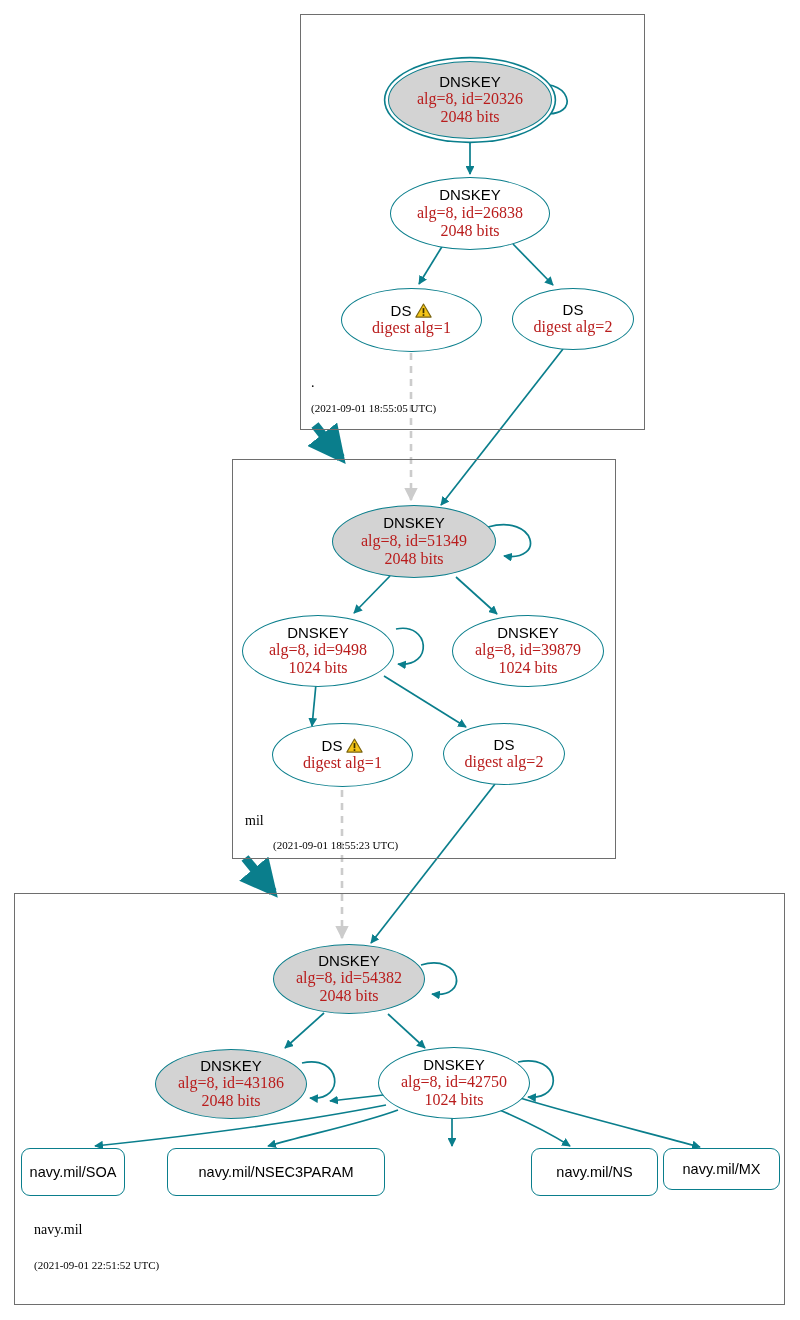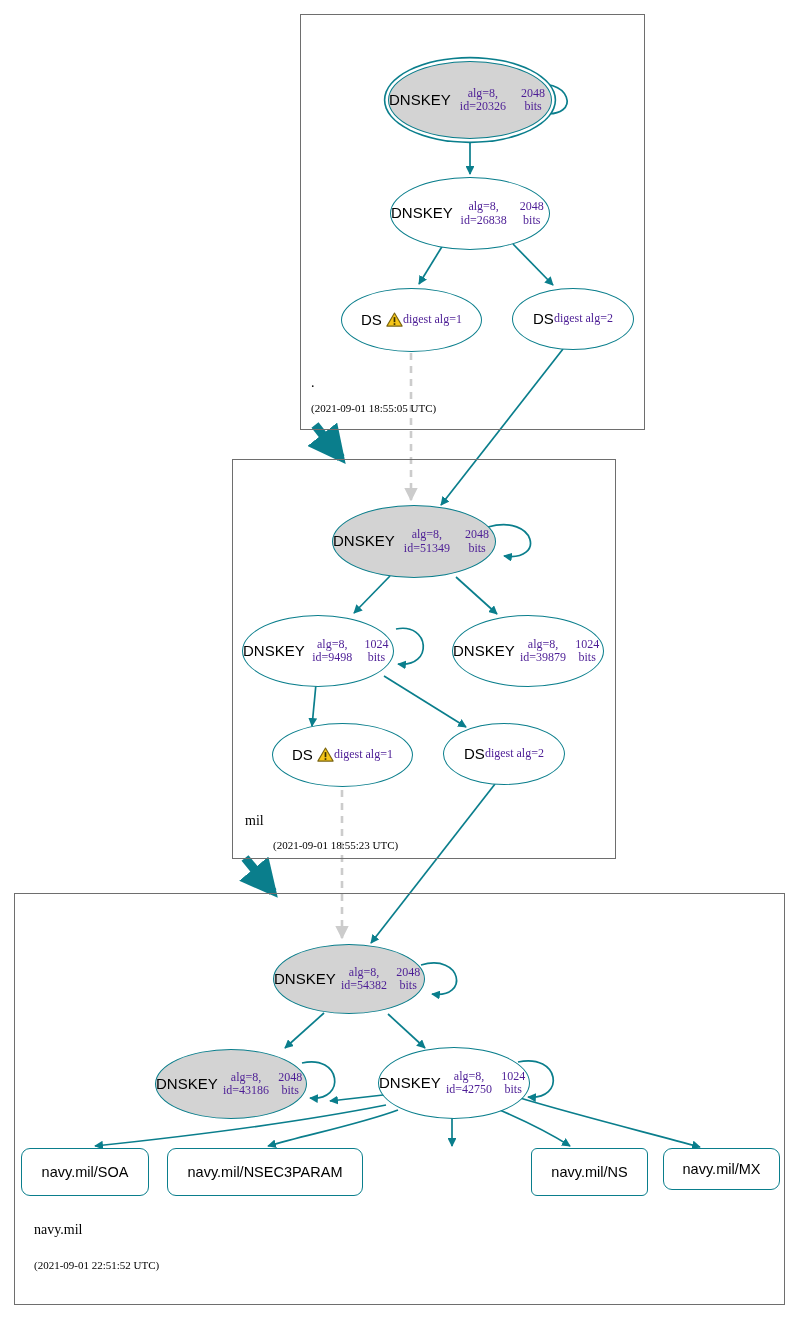--- a/index.html
+++ b/index.html
@@ -41,43 +41,43 @@
   .zone-time { font-size: 11px; }
 
   
   .node {
     position: absolute;
     box-sizing: border-box;
     border: 1.6px solid #0a7e8c;
     border-radius: 50%;
     background: #ffffff;
     display: flex;
-    flex-direction: row;
+    flex-direction: column;
     align-items: center;
     justify-content: center;
     text-align: center;
     line-height: 1.12;
   }
   .node.shaded { background: #d3d3d3; }
   .node.anchor {
     border-width: 1.6px;
     box-shadow: 0 0 0 2.6px #ffffff, 0 0 0 4.2px #0a7e8c;
   }
   .node .t1 {
     font-family: "Liberation Sans", sans-serif;
     font-size: 15px;
     color: #000000;
     display: flex;
     align-items: center;
     gap: 4px;
   }
   .node .t2, .node .t3 {
     font-family: "Liberation Serif", serif;
-    font-size: 12px;
-    color: #4c1d95;
+    font-size: 16px;
+    color: #b91c1c;
   }
 
   
   .warn-icon { display: inline-block; width: 17px; height: 16px; }
 
   
   .rrset {
     position: absolute;
     box-sizing: border-box;
     border: 1.6px solid #0a7e8c;
@@ -259,27 +259,27 @@
       <div class="t2">alg=8, id=43186</div>
       <div class="t3">2048 bits</div>
     </div>
 
     <div class="node" style="left:378px; top:1047px; width:152px; height:72px;">
       <div class="t1">DNSKEY</div>
       <div class="t2">alg=8, id=42750</div>
       <div class="t3">1024 bits</div>
     </div>
 
-    <div class="rrset" style="left:21px; top:1148px; width:128px; height:48px;">
+    <div class="rrset" style="left:21px; top:1148px; width:104px; height:48px;">
       <span>navy.mil/SOA</span>
     </div>
-    <div class="rrset" style="left:167px; top:1148px; width:196px; height:48px;">
+    <div class="rrset" style="left:167px; top:1148px; width:218px; height:48px;">
       <span>navy.mil/NSEC3PARAM</span>
     </div>
-    <div class="rrset" style="left:531px; top:1148px; width:117px; height:48px;border-radius:6px;">
+    <div class="rrset" style="left:531px; top:1148px; width:127px; height:48px;">
       <span>navy.mil/NS</span>
     </div>
     <div class="rrset" style="left:663px; top:1148px; width:117px; height:42px;">
       <span>navy.mil/MX</span>
     </div>
 
   </div>
 </div>
 
 </body></html>

